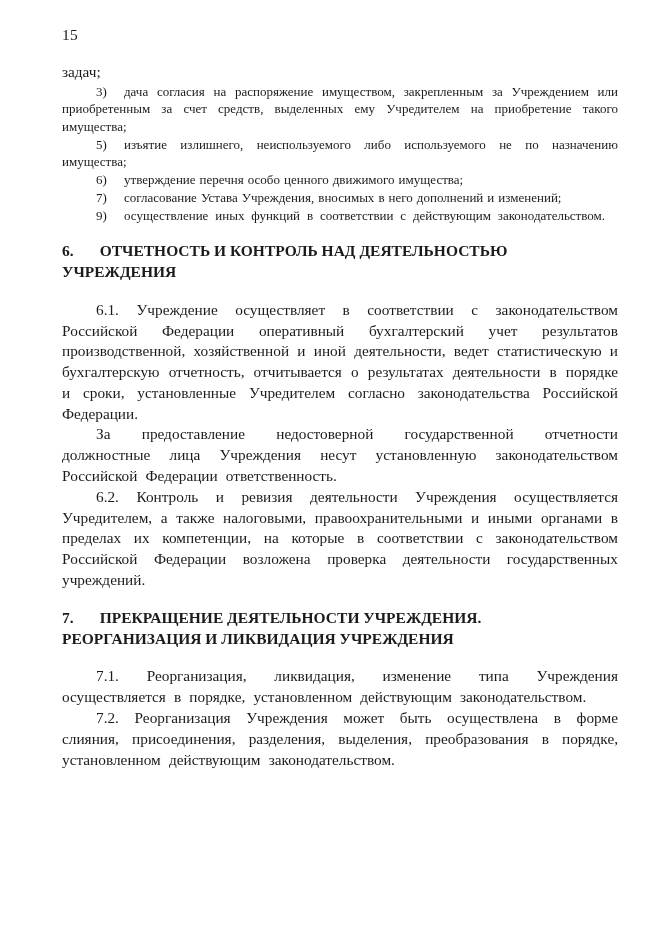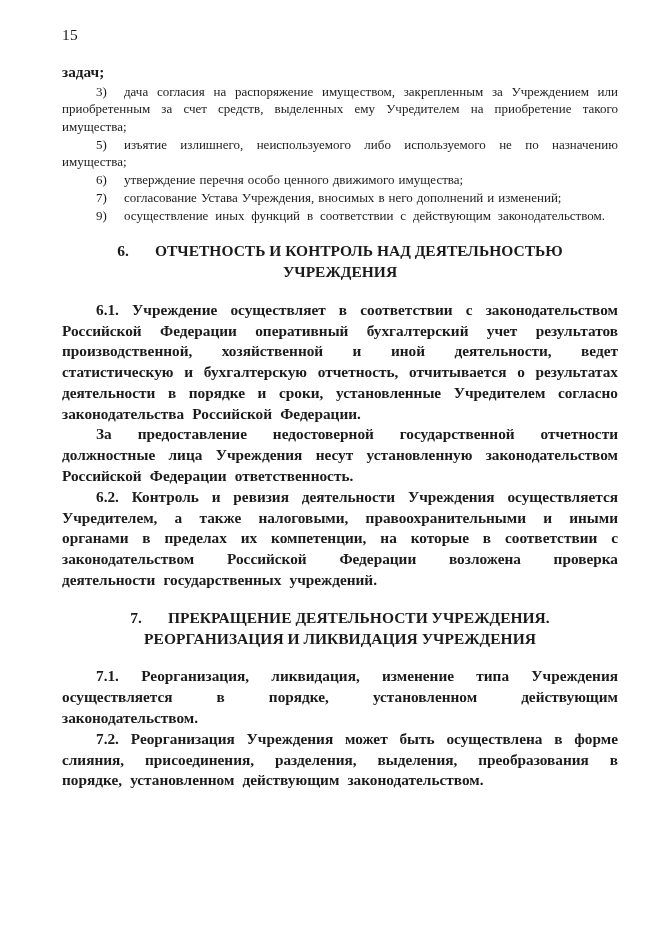--- a/index.html
+++ b/index.html
@@ -25,39 +25,38 @@
     text-align: left;
     font-size: 15.5px;
     margin: 0 0 18px 0;
     letter-spacing: 0.2px;
   }
   .para {
     margin: 0;
     font-size: 15.3px;
     line-height: 1.36;
     text-align: justify;
-    font-weight: bold;
   }
   .indent {
     text-indent: 34px;
   }
   .item {
     margin: 0;
     font-size: 13px;
     line-height: 1.36;
     text-align: justify;
   }
   .item .num {
     display: inline-block;
     width: 62px;
     text-indent: 34px;
     text-align: left;
   }
   .heading {
-    text-align: center;
+    text-align: left;
     font-weight: bold;
     font-size: 15.5px;
     line-height: 1.34;
     margin: 17px 0 13px 0;
   }
   .heading .hnum {
     display: inline-block;
     margin-right: 26px;
   }
   .heading-line2 {

